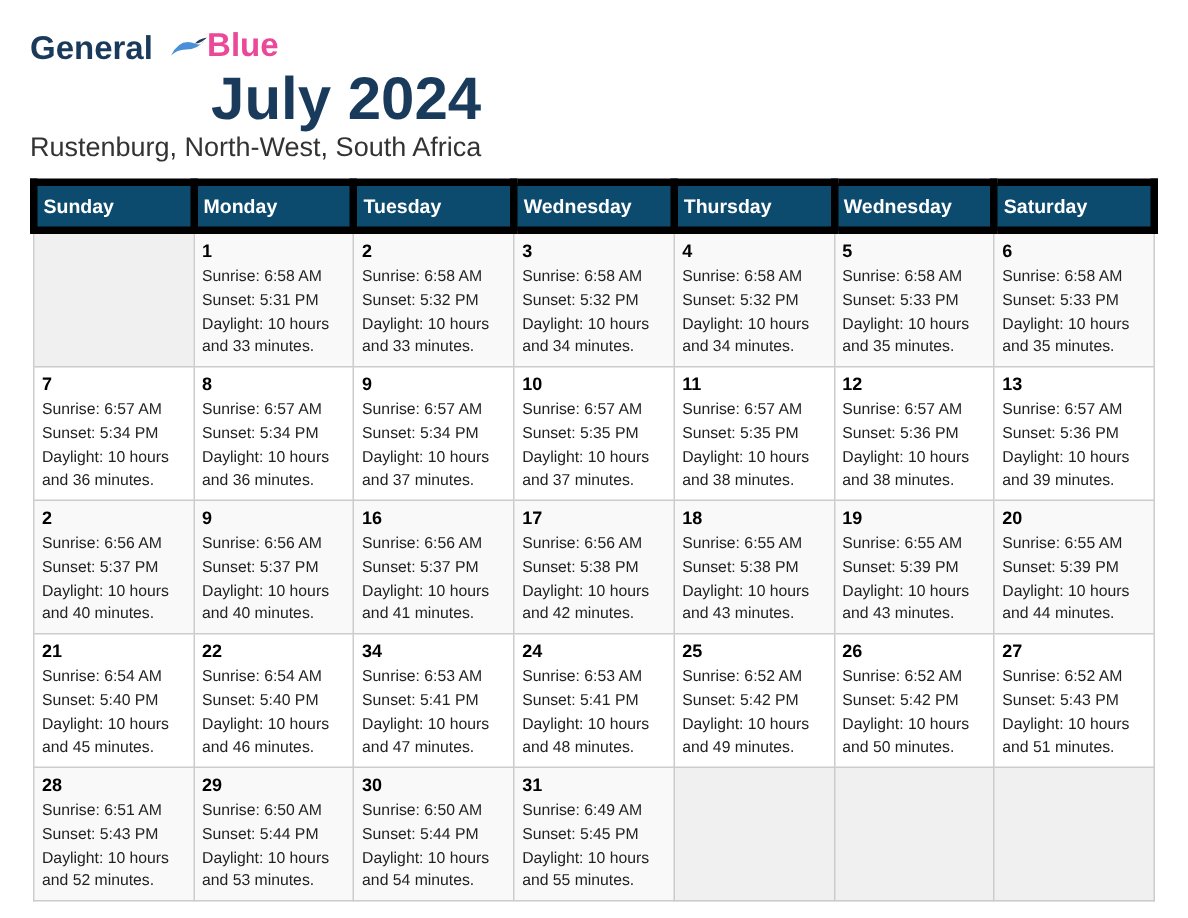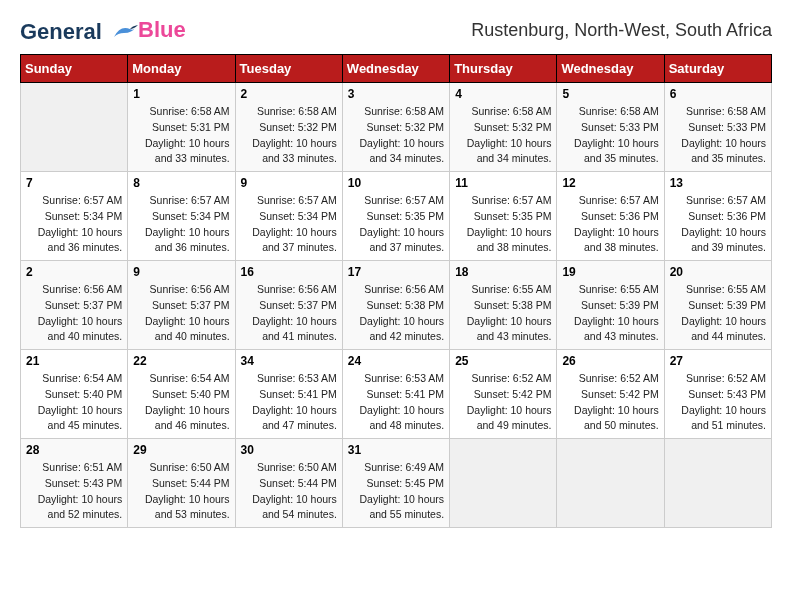--- a/index.html
+++ b/index.html
@@ -8,51 +8,51 @@
       background: #fff;
       width: 792px;
       min-height: 612px;
       padding: 20px;
     }
     .header-section {
       display: flex;
       justify-content: space-between;
       align-items: flex-start;
       margin-bottom: 10px;
+      flex-direction: column;
     }
     .logo {
       display: flex;
       align-items: center;
     }
     .title-block {
       text-align: right;
     }
     .month-title {
       font-size: 40px;
       font-weight: bold;
       color: #1a3a5c;
       line-height: 1.1;
     }
     .location-title {
       font-size: 18px;
       color: #333;
-      margin-left: 31px;
     }
     table {
       width: 100%;
       border-collapse: collapse;
       font-size: 11px;
     }
     thead tr th {
-      background-color: #b91c1c;
+      background-color: #0c4a6e;
       color: #fff;
       padding: 6px 4px;
       text-align: left;
       font-size: 13px;
-      border: 1px solid #000000;
+      border: 5px solid #000000;
     }
     tbody tr td {
       border: 1px solid #ccc;
       vertical-align: top;
       padding: 4px 5px;
       min-height: 80px;
       width: calc(100% / 7);
       background: #fff;
     }
     tbody tr:nth-child(odd) td {
@@ -61,21 +61,20 @@
     .day-num {
       font-weight: bold;
       font-size: 12px;
       display: block;
       margin-bottom: 3px;
     }
     .day-info {
       font-size: 10.5px;
       color: #222;
       line-height: 1.5;
-      text-align: right;
     }
     .empty-cell {
       background: #f0f0f0 !important;
     }
   </style>
 </head>
 <body>
 
 <div class="header-section">
   <div class="logo">
@@ -88,20 +87,21 @@
             <path d="M20 6 Q22 3 28 2 Q24 6 20 6Z" fill="#1a3a5c"></path>
           </svg>
         </div>
         <div style="font-size:22px;font-weight:bold;color:#ec4899;line-height:1.1;margin-top:-4px;">
           <span>Blue</span>
         </div>
       </div>
     </div>
   </div>
   <div class="title-block">
+    <div class="month-title">July 2024</div>
     <div class="location-title">Rustenburg, North-West, South Africa</div>
   </div>
 </div>
 
 <table>
   <thead>
     <tr>
     <th>Sunday</th>
         <th>Monday</th>
         <th>Tuesday</th>

